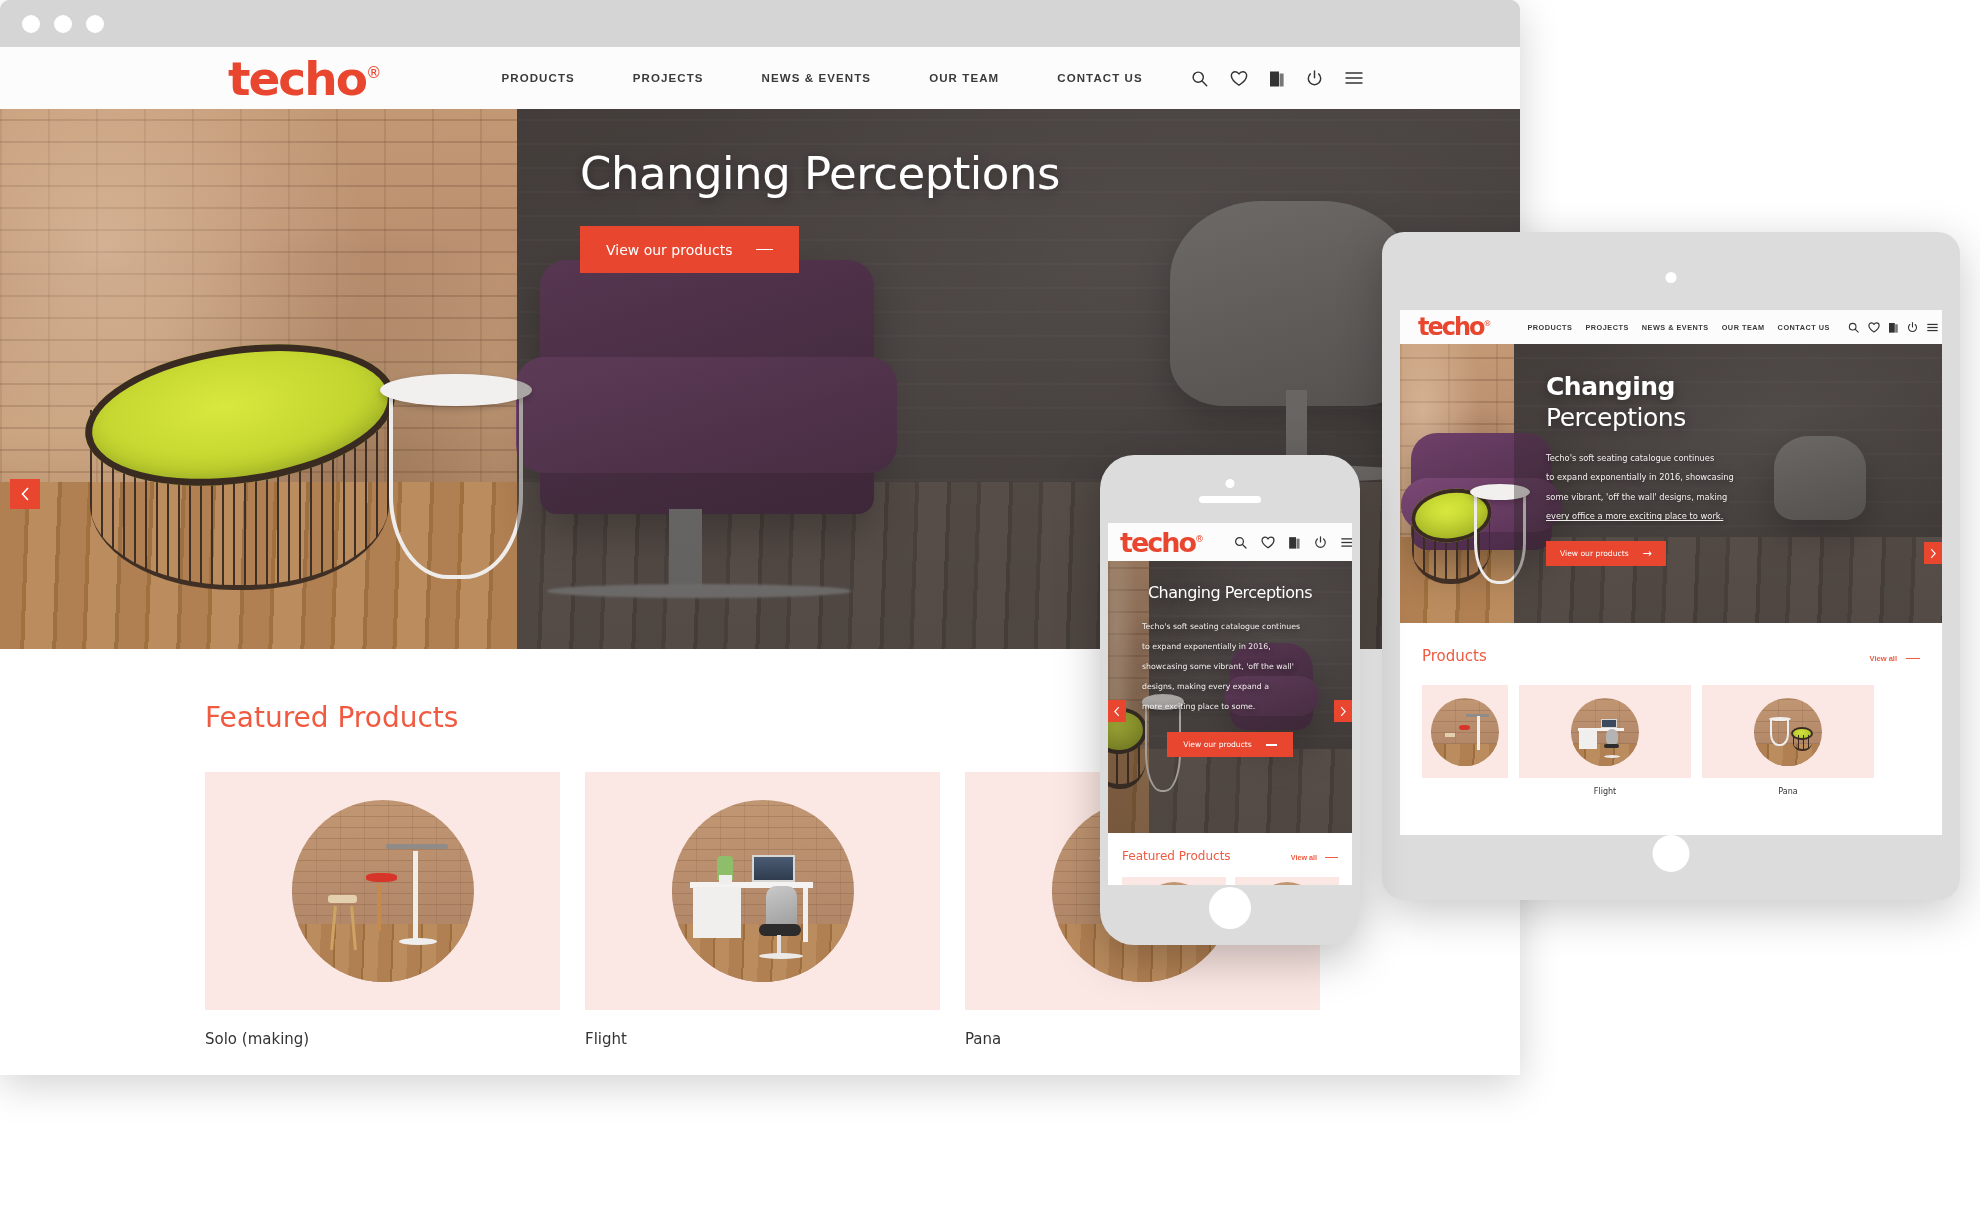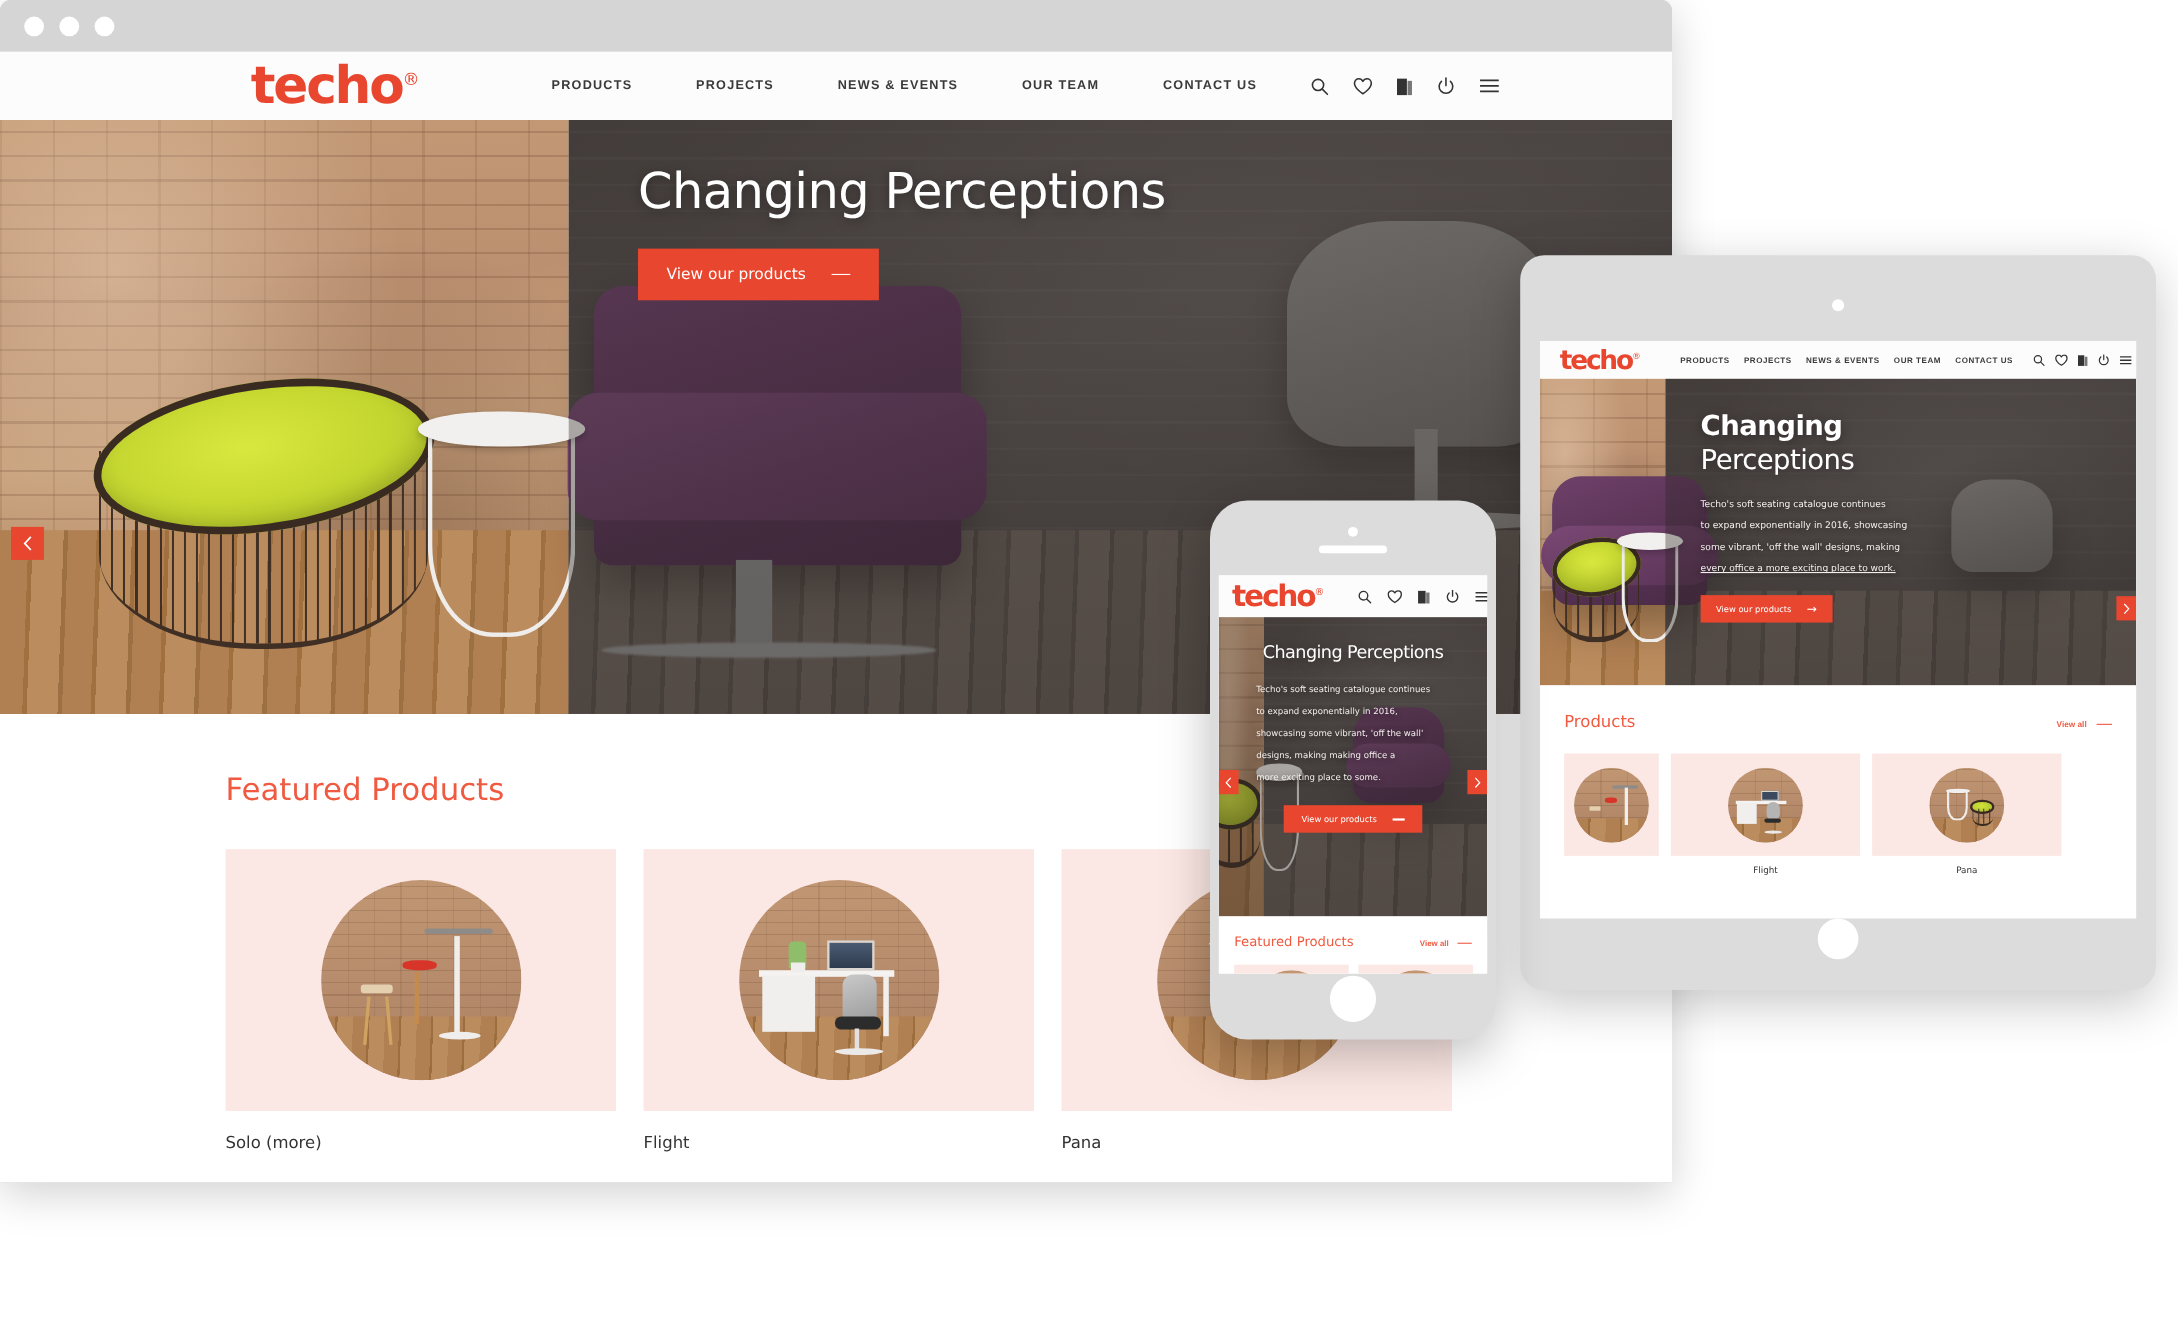--- a/index.html
+++ b/index.html
@@ -373,21 +373,21 @@
                   <div class="sc-obj" style="left:67%; top:28%; width:5px; height:50%; background:#efeeec;"></div>
                   <div class="sc-obj" style="left:59%; top:76%; width:21%; height:7px; background:#efeeec; border-radius:50%;"></div>
                   <div class="sc-obj" style="left:41%; top:40%; width:17%; height:9px; background:#d8352a; border-radius:40%;"></div>
                   <div class="sc-obj" style="left:47%; top:46%; width:4px; height:26%; background:#c58a4d;"></div>
                   <div class="sc-obj" style="left:20%; top:52%; width:16%; height:8px; background:#e4cfae; border-radius:3px;"></div>
                   <div class="sc-obj" style="left:22%; top:58%; width:3px; height:24%; background:#cfa463; transform:rotate(5deg);"></div>
                   <div class="sc-obj" style="left:33%; top:58%; width:3px; height:24%; background:#cfa463; transform:rotate(-5deg);"></div>
                 </div>
               </div>
             </div>
-            <div class="card-label" style="font-size:15px; margin-top:20px;">Solo (more)</div>
+            <div class="card-label" style="font-size:15px; margin-top:20px;">Solo (making)</div>
           </div>
 
           <div>
             <div class="card-img" style="width:355px; height:238px;">
               <div class="circ" style="width:182px; height:182px;">
                 <div class="scene">
                   <div class="sc-brick"></div>
                   <div class="sc-floor"></div>
                   <div class="sc-obj" style="left:10%; top:45%; width:68%; height:6px; background:#f4f3f1;"></div>
                   <div class="sc-obj" style="left:12%; top:48%; width:26%; height:28%; background:#f1efed;"></div>
@@ -644,21 +644,21 @@
           </div>
           <div class="hero-scrim" style="left:0;"></div>
         </div>
 
         <div class="hero-content" style="left:0; top:22px; width:244px; text-align:center;">
           <h1 class="hero-title" style="font-size:16px;">Changing Perceptions</h1>
           <div style="text-align:left; padding:0 34px; margin-top:15px;">
             <p class="hero-body" style="font-size:7.8px; line-height:2.55;">Techo's soft seating catalogue continues</p>
             <p class="hero-body" style="font-size:7.8px; line-height:2.55;">to expand exponentially in 2016,</p>
             <p class="hero-body" style="font-size:7.8px; line-height:2.55;">showcasing some vibrant, 'off the wall'</p>
-            <p class="hero-body" style="font-size:7.8px; line-height:2.55;">designs, making making office a</p>
+            <p class="hero-body" style="font-size:7.8px; line-height:2.55;">designs, making every expand a</p>
             <p class="hero-body" style="font-size:7.8px; line-height:2.55;">more exciting place to some.</p>
           </div>
           <button class="btn-red" style="margin-top:16px; height:25px; padding:0 16px; font-size:7.6px;">
             <span>View our products</span>
             <span class="dash" style="width:11px; height:1.3px; margin-left:14px;"></span>
           </button>
         </div>
 
         <div class="arrow-btn" style="left:0; top:139px; width:18px; height:22px;">
           <svg width="8" height="11" viewBox="0 0 11 14" fill="none" stroke="#fff" stroke-width="1.6">

